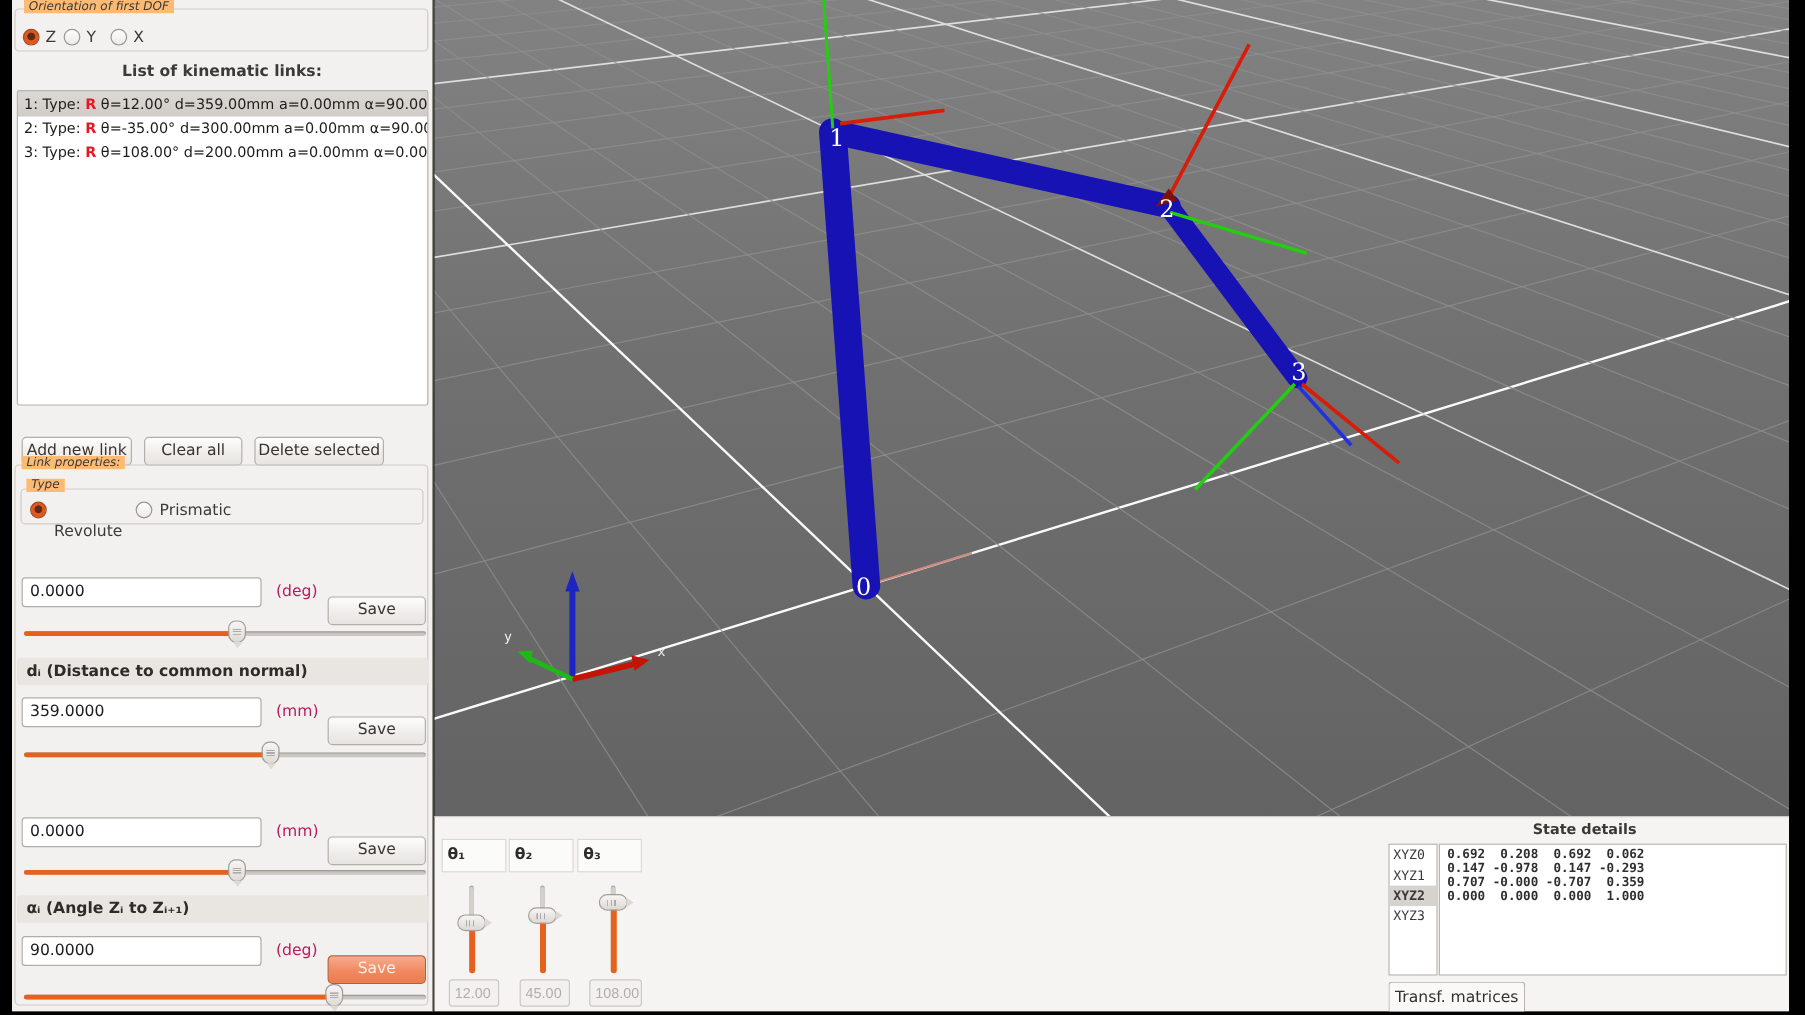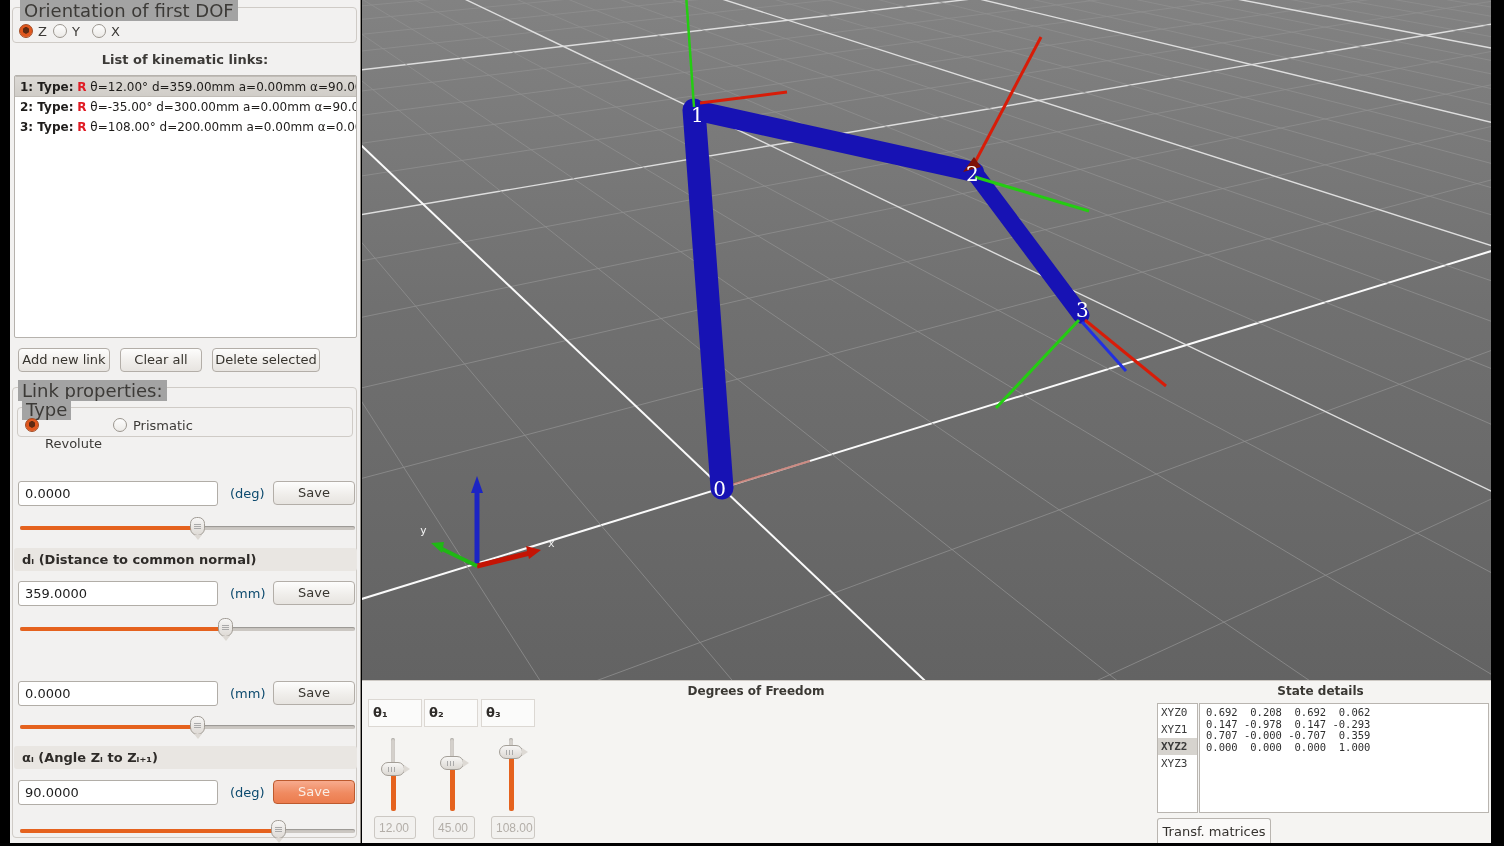--- a/index.html
+++ b/index.html
@@ -4,49 +4,49 @@
 <style>
   * { margin:0; padding:0; box-sizing:border-box; }
   html,body { width:1504px; height:846px; overflow:hidden; background:#000;
               font-family:"DejaVu Sans","Liberation Sans",sans-serif; }
   #stage { position:relative; width:1504px; height:846px; background:#000; }
 
   
   .left-panel { position:absolute; left:10px; top:0; width:351px; height:843px;
                 background:#f2f1f0; border-right:1px solid #94908a; color:#2e2b28; }
   .groupbox { position:absolute; border:1px solid #cfcbc6; border-radius:4px; }
-  .groupbox-label { position:absolute; background:#a3a3a3; padding:0 4px; font-size:18px; color:#3c3a37; white-space:nowrap; }
+  .groupbox-label { position:absolute; background:#fdba74; padding:0 4px; font-size:10px; color:#3c3a37; white-space:nowrap;font-style:italic; }
 
   .radio { position:absolute; width:14px; height:14px; border-radius:50%;
            border:1px solid #9b968f; background:linear-gradient(#fdfdfd,#eceae7); }
   .radio.on { background:radial-gradient(circle at 50% 45%, #5e2a12 0 3px, #e0571e 3.5px 6px, #f4b294 7px); border-color:#a24a22; }
   .radio-label { position:absolute; font-size:13px; color:#3c3a37; }
 
   .list-title { position:absolute; left:0; top:52px; width:100%; text-align:center;
                 font-size:13px; font-weight:600; color:#3c3a37; }
   .listbox { position:absolute; left:4px; top:75px; width:343px; height:263px;
              background:#fff; border:1px solid #b6b2ad; border-radius:2px; overflow:hidden; }
   .lrow { height:20px; line-height:20px; font-size:12px; white-space:nowrap; padding-left:5px; color:#1e1c1a; }
-  .lrow b { font-weight:bold; }
+  .lrow b { font-weight:normal; }
   .lrow .rr { color:#e01b24; font-weight:bold; }
   .lrow.sel { background:linear-gradient(#dcd9d5,#d0cdc8); border-top:1px solid #c1bdb7; border-bottom:1px solid #c1bdb7; height:21px; }
 
   .btn { position:absolute; height:24px; border:1px solid #b3aea8; border-radius:4px;
          background:linear-gradient(180deg,#fdfdfc,#f0eeeb 55%,#e7e4e0);
-         font-size:13px; color:#38352f; text-align:center; line-height:22px; }
+         font-size:13px; color:#38352f; text-align:center; line-height:22px;margin-top:16px; }
   .btn.orange { background:linear-gradient(180deg,#f7ab8e,#f08a60 55%,#ec7c4e);
                 border-color:#bd5a2e; color:#faeee6; }
 
   .band { position:absolute; left:4px; width:343px; height:23px; background:#e9e6e2;
           border-radius:3px; font-size:13px; font-weight:600; color:#2e2b28;
           line-height:23px; padding-left:8px; }
   .field { position:absolute; left:8px; width:200px; height:25px; background:#fff;
            border:1px solid #b1ada7; border-radius:3px; font-size:13px; color:#1c1c1c;
            padding:0 6px; font-family:"DejaVu Sans",sans-serif; }
-  .unit { position:absolute; left:220px; width:46px; font-size:13px; color:#0c4a6e; line-height:25px; }
+  .unit { position:absolute; left:220px; width:46px; font-size:13px; color:#be185d; line-height:25px; }
   .savebtn { position:absolute; left:263px; width:82px; }
 
   .hslider { position:absolute; left:10px; width:335px; height:22px; }
   .htrack { position:absolute; left:0; right:0; top:9px; height:4px; border-radius:2px;
             background:#cbc7c2; box-shadow:inset 0 1px 1px rgba(0,0,0,.25); }
   .hfill  { position:absolute; left:0; top:9px; height:4px; border-radius:2px; background:#e5621e; }
   .hhandle{ position:absolute; top:0; width:15px; height:19px; margin-left:-7px;
             background:linear-gradient(#f7f6f5,#dedad5); border:1px solid #a19c95; border-radius:7px 7px 8px 8px; }
   .hhandle:after { content:""; position:absolute; left:3px; top:6px; width:7px; height:5px;
             background:repeating-linear-gradient(#aaa 0 1px,transparent 1px 2px); }
@@ -78,21 +78,21 @@
   .dofval { position:absolute; top:135px; height:23px; background:#f2f1ef;
             border:1px solid #ccc8c3; border-radius:3px; font-size:12px; color:#b3aea8;
             line-height:21px; padding-left:4px; overflow:hidden; white-space:nowrap; }
 
   .statelist { position:absolute; left:795px; top:22px; width:41px; height:110px;
                background:#fff; border:1px solid #b9b5b0; overflow:hidden; }
   .sitem { height:17px; line-height:17px; font-family:"DejaVu Sans Mono",monospace;
            font-size:11px; color:#3a3a3a; padding-left:3px; }
   .sitem.sel { background:#d6d3ce;font-weight:bold; }
   .matbox { position:absolute; left:837px; top:22px; width:290px; height:110px;
-            background:#fff; border:1px solid #b9b5b0; padding:3px 0 0 6px; }
+            background:#fff; border:1px solid #b9b5b0; padding:3px 0 0 6px;font-weight:bold; }
   .mrow { font-family:"DejaVu Sans Mono",monospace; font-size:10.5px; line-height:11.5px;
           color:#2f2f2f; white-space:pre; }
   .tab { position:absolute; left:795px; top:137px; width:114px; height:26px;
          background:#faf9f8; border:1px solid #b9b5b0; border-bottom:none;
          border-radius:3px 3px 0 0; font-size:13px; color:#35322e; text-align:center; line-height:25px; }
 
   .blackbar-right { position:absolute; left:1491px; top:0; width:13px; height:846px; background:#010101; }
   .blackbar-bottom{ position:absolute; left:0; top:843px; width:1504px; height:3px; background:#010101; }
 </style>
 </head>
@@ -285,21 +285,20 @@
       <g>
         <text class="jlabel" x="364" y="496" text-anchor="end">0</text>
         <text class="jlabel" x="329" y="122">1</text>
         <text class="jlabel" x="604" y="181">2</text>
         <text class="jlabel" x="714" y="317">3</text>
       </g>
     </svg>
   </div>
 
   <div class="bottom">
-    <div class="ptitle" style="left:0; width:788px;">Degrees of Freedom</div>
     <div class="ptitle" style="left:788px; width:341px;">State details</div>
 
     <div class="dofcell" style="left:6px;">θ₁</div>
     <div class="dofcell" style="left:62px;">θ₂</div>
     <div class="dofcell" style="left:119px;">θ₃</div>
 
     <div class="vtrack" style="left:29px;"></div>
     <div class="vfill" style="left:28.5px; top:88px; height:42px;"></div>
     <div class="vhandle" style="left:29px; top:81px;"></div>
 

